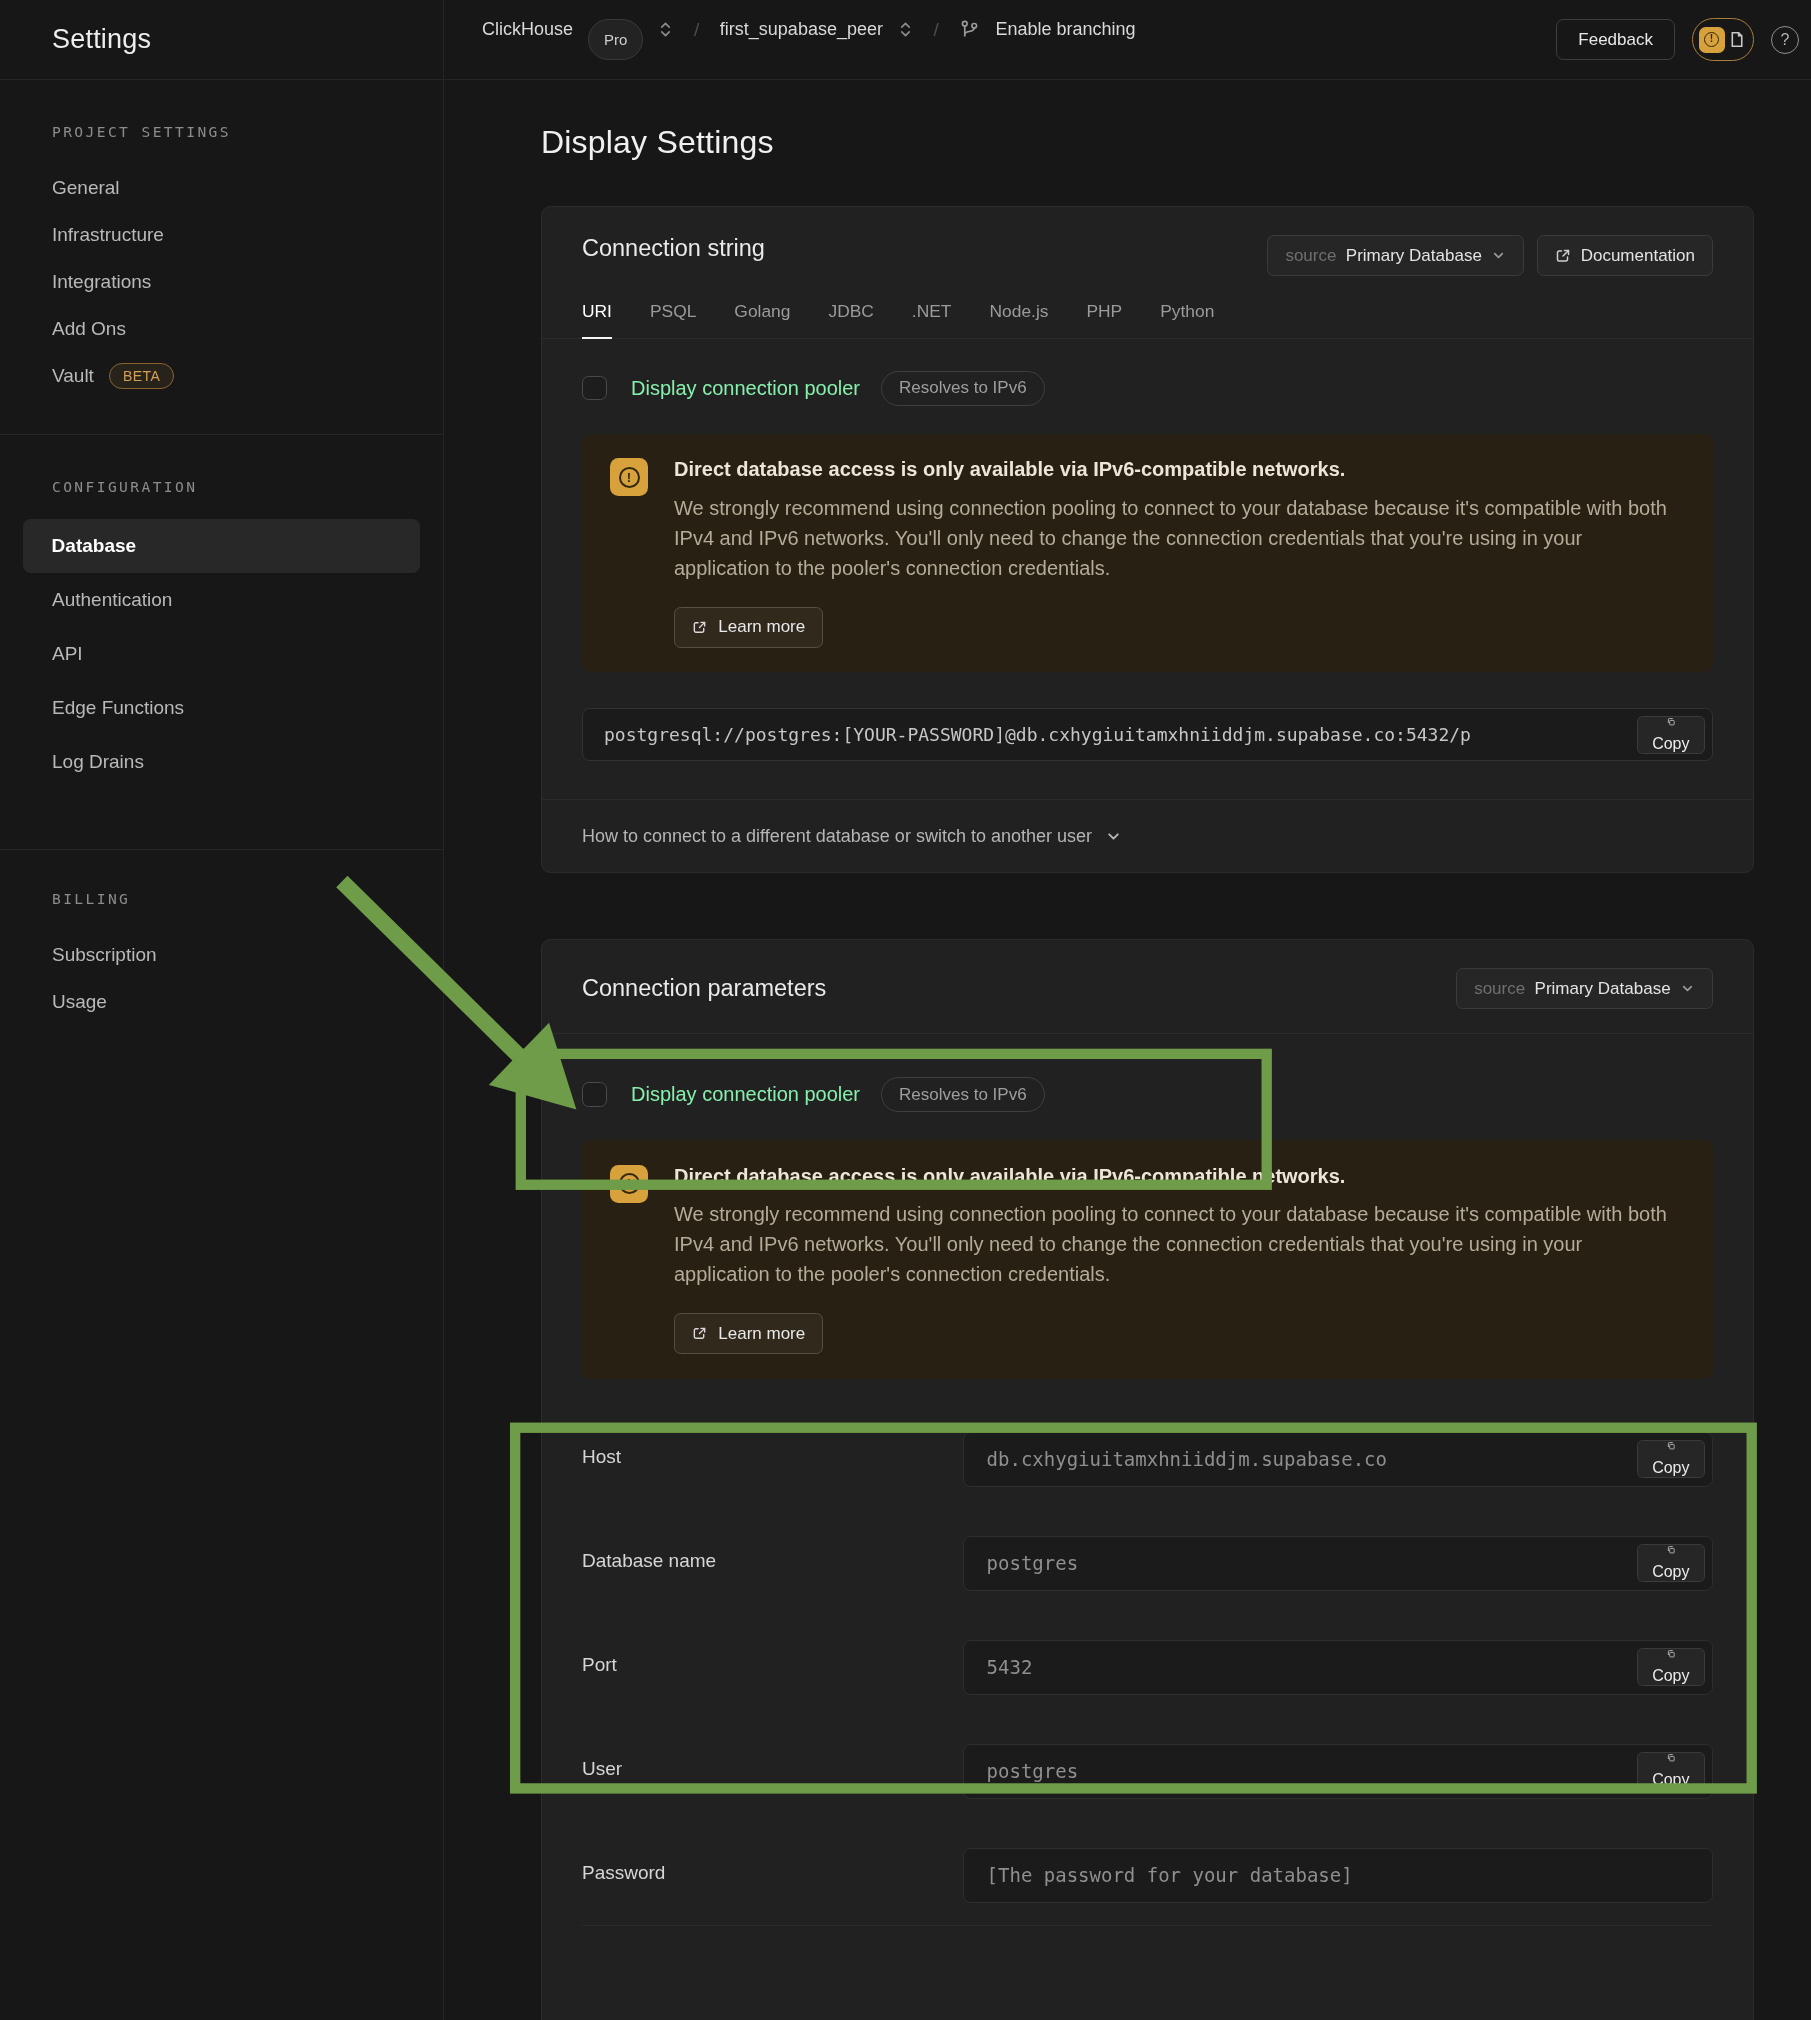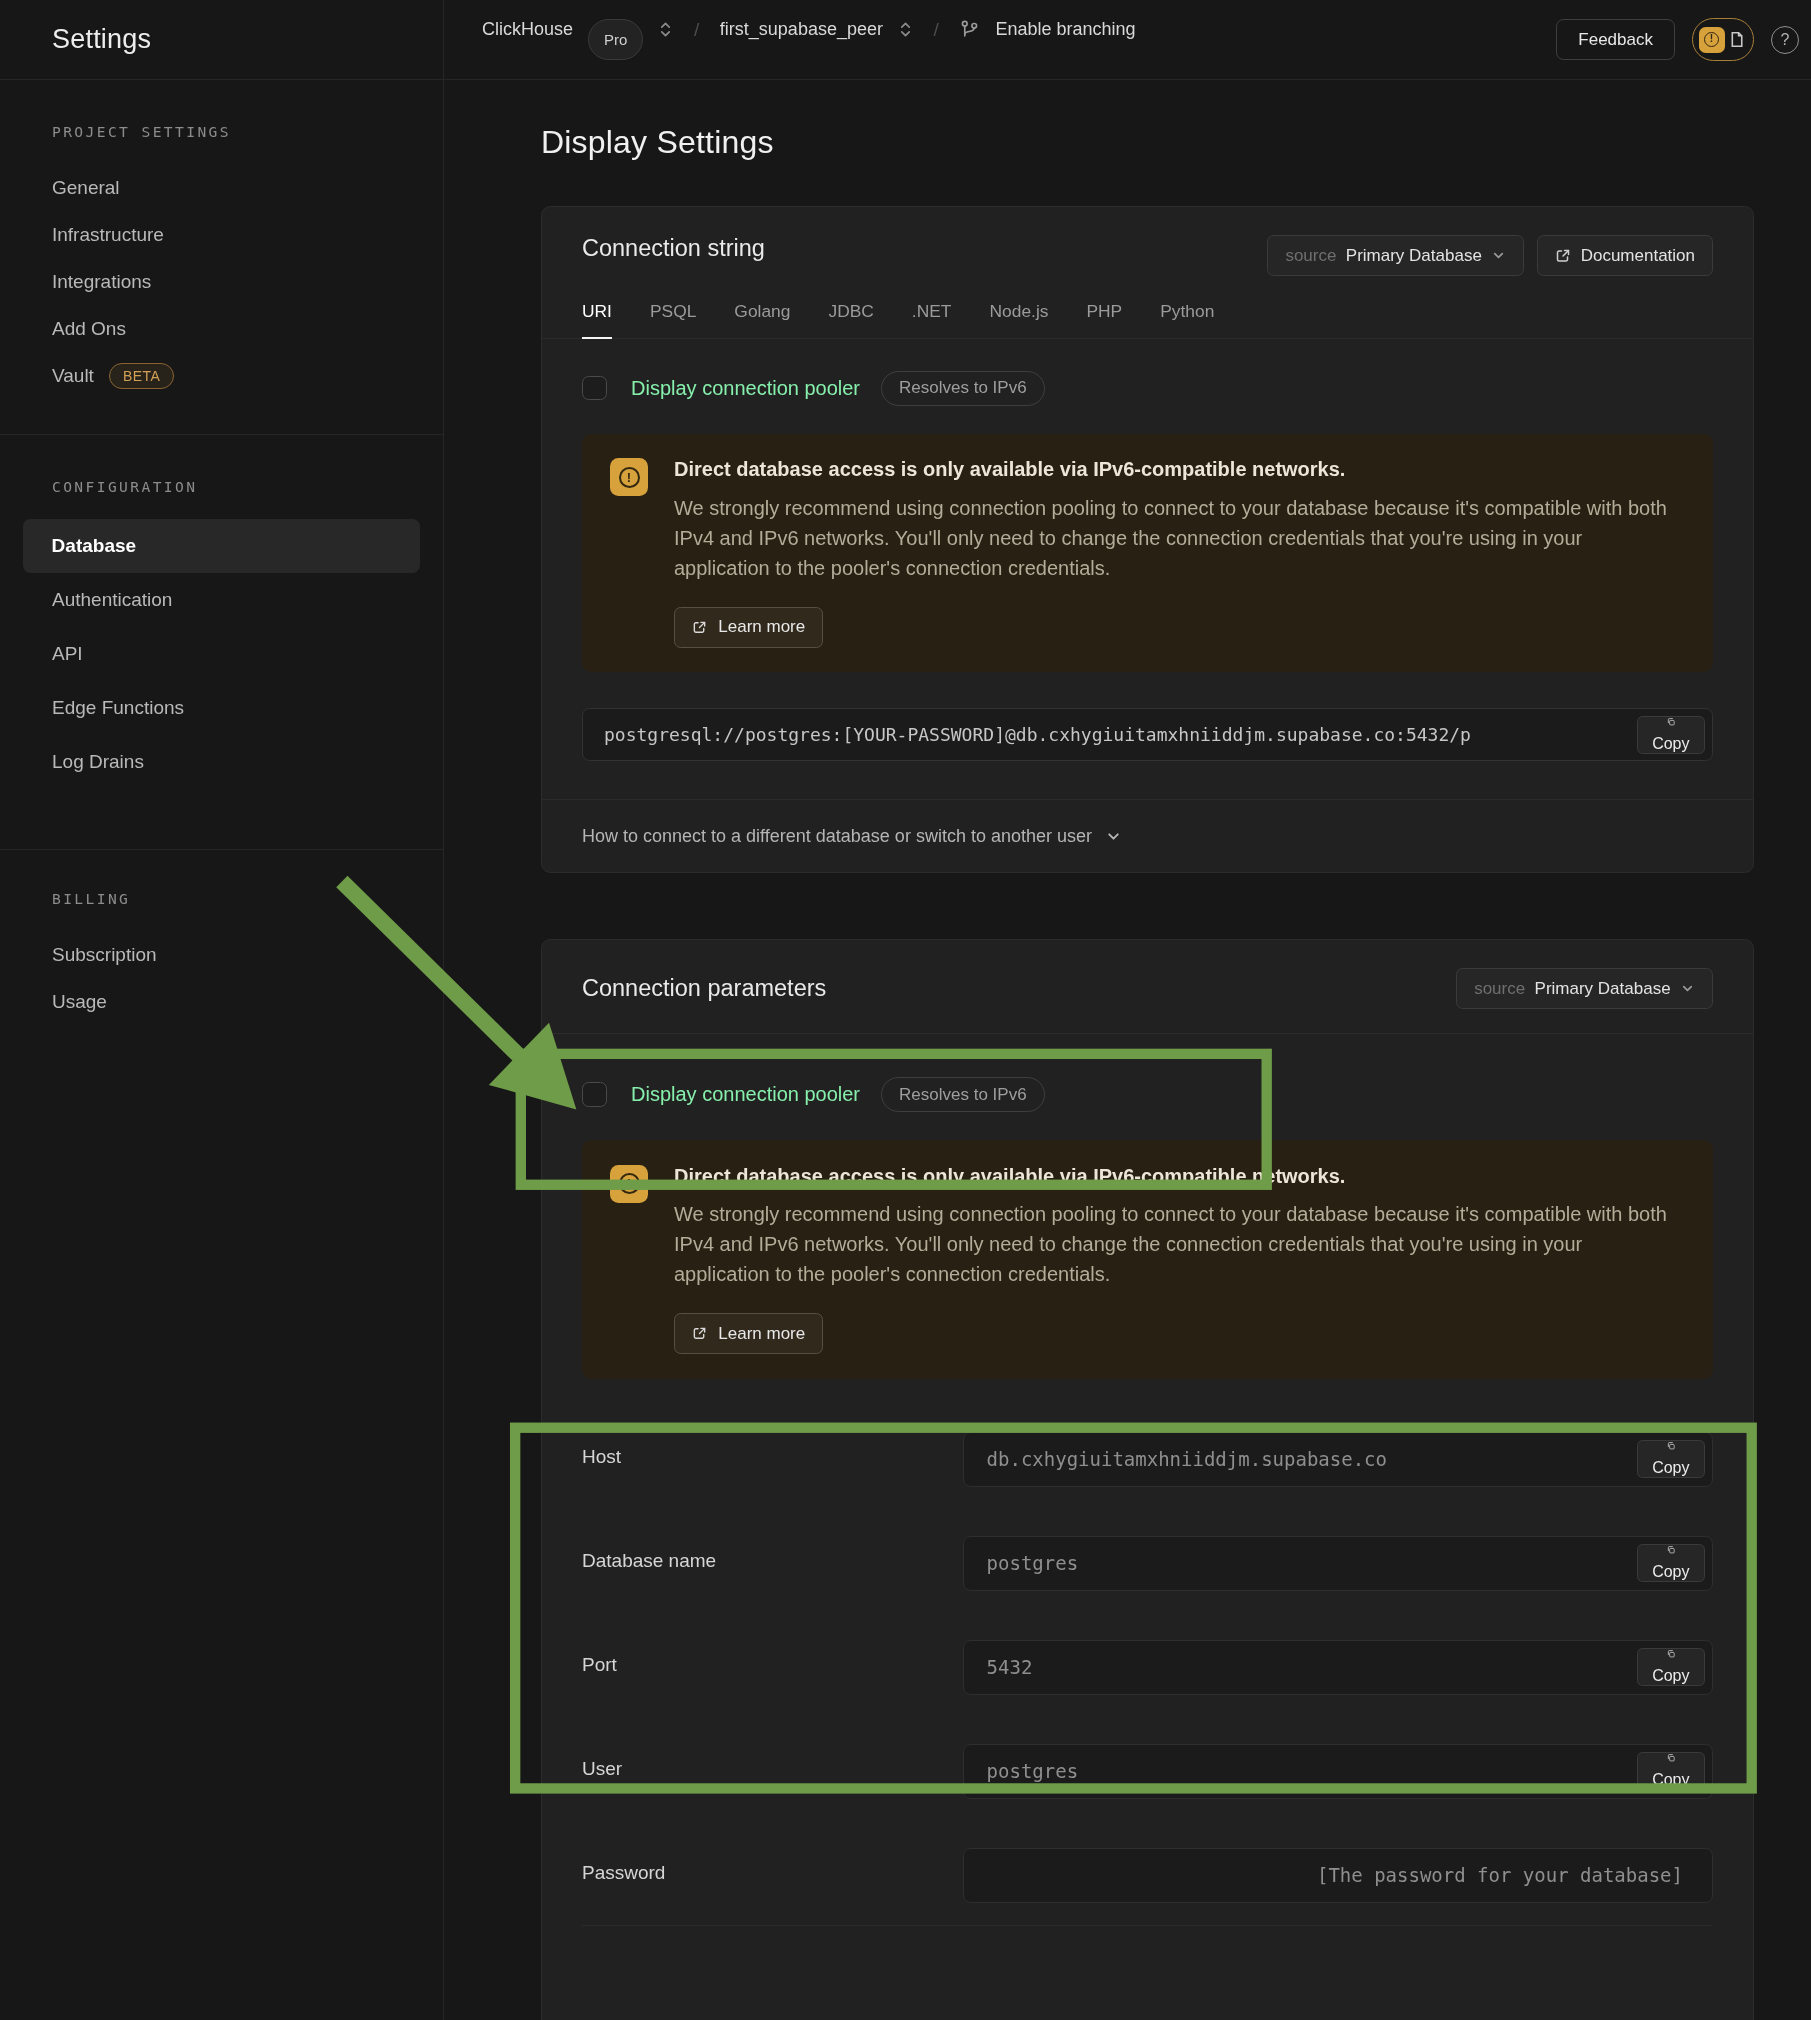--- a/index.html
+++ b/index.html
@@ -77,21 +77,21 @@
 
   .card-footer { border-top:0.9px solid #2b2b2b; padding:25.4px 40px; display:flex; align-items:center; gap:13px; }
   .expander-text { font-size:18px; color:#b5b5b5; }
   .card2 .card-head { padding-bottom:23.5px; border-bottom:0.9px solid #2b2b2b; align-items:center; }
 
   .fields { margin-top:53px; }
   .field-row { display:flex; align-items:center; margin-bottom:49px; }
   .field-row:last-child { margin-bottom:0; }
   .field-label { width:381px; font-size:19px; color:#d6d6d6; align-self:flex-start; padding-top:14px; }
   .field-box { flex:1; position:relative; height:55px; background:#1b1b1b; border:0.9px solid #2f2f2f; border-radius:7.5px; display:flex; align-items:center; padding:0 141px 0 22.6px; }
-  .field-box.nocopy { padding-right:29px;justify-content:flex-end; }
+  .field-box.nocopy { padding-right:29px; }
   .field-value { font-size:19px; color:#8f8f8f; white-space:nowrap; overflow:hidden; }
   .fields-divider { border-top:0.9px solid #2b2b2b; margin-top:22.6px; height:113px; }
 
   
   .annotations { position:absolute; inset:0; z-index:20; pointer-events:none; }
 
   svg.ic { display:block; }
 </style>
 </head>
 <body>

